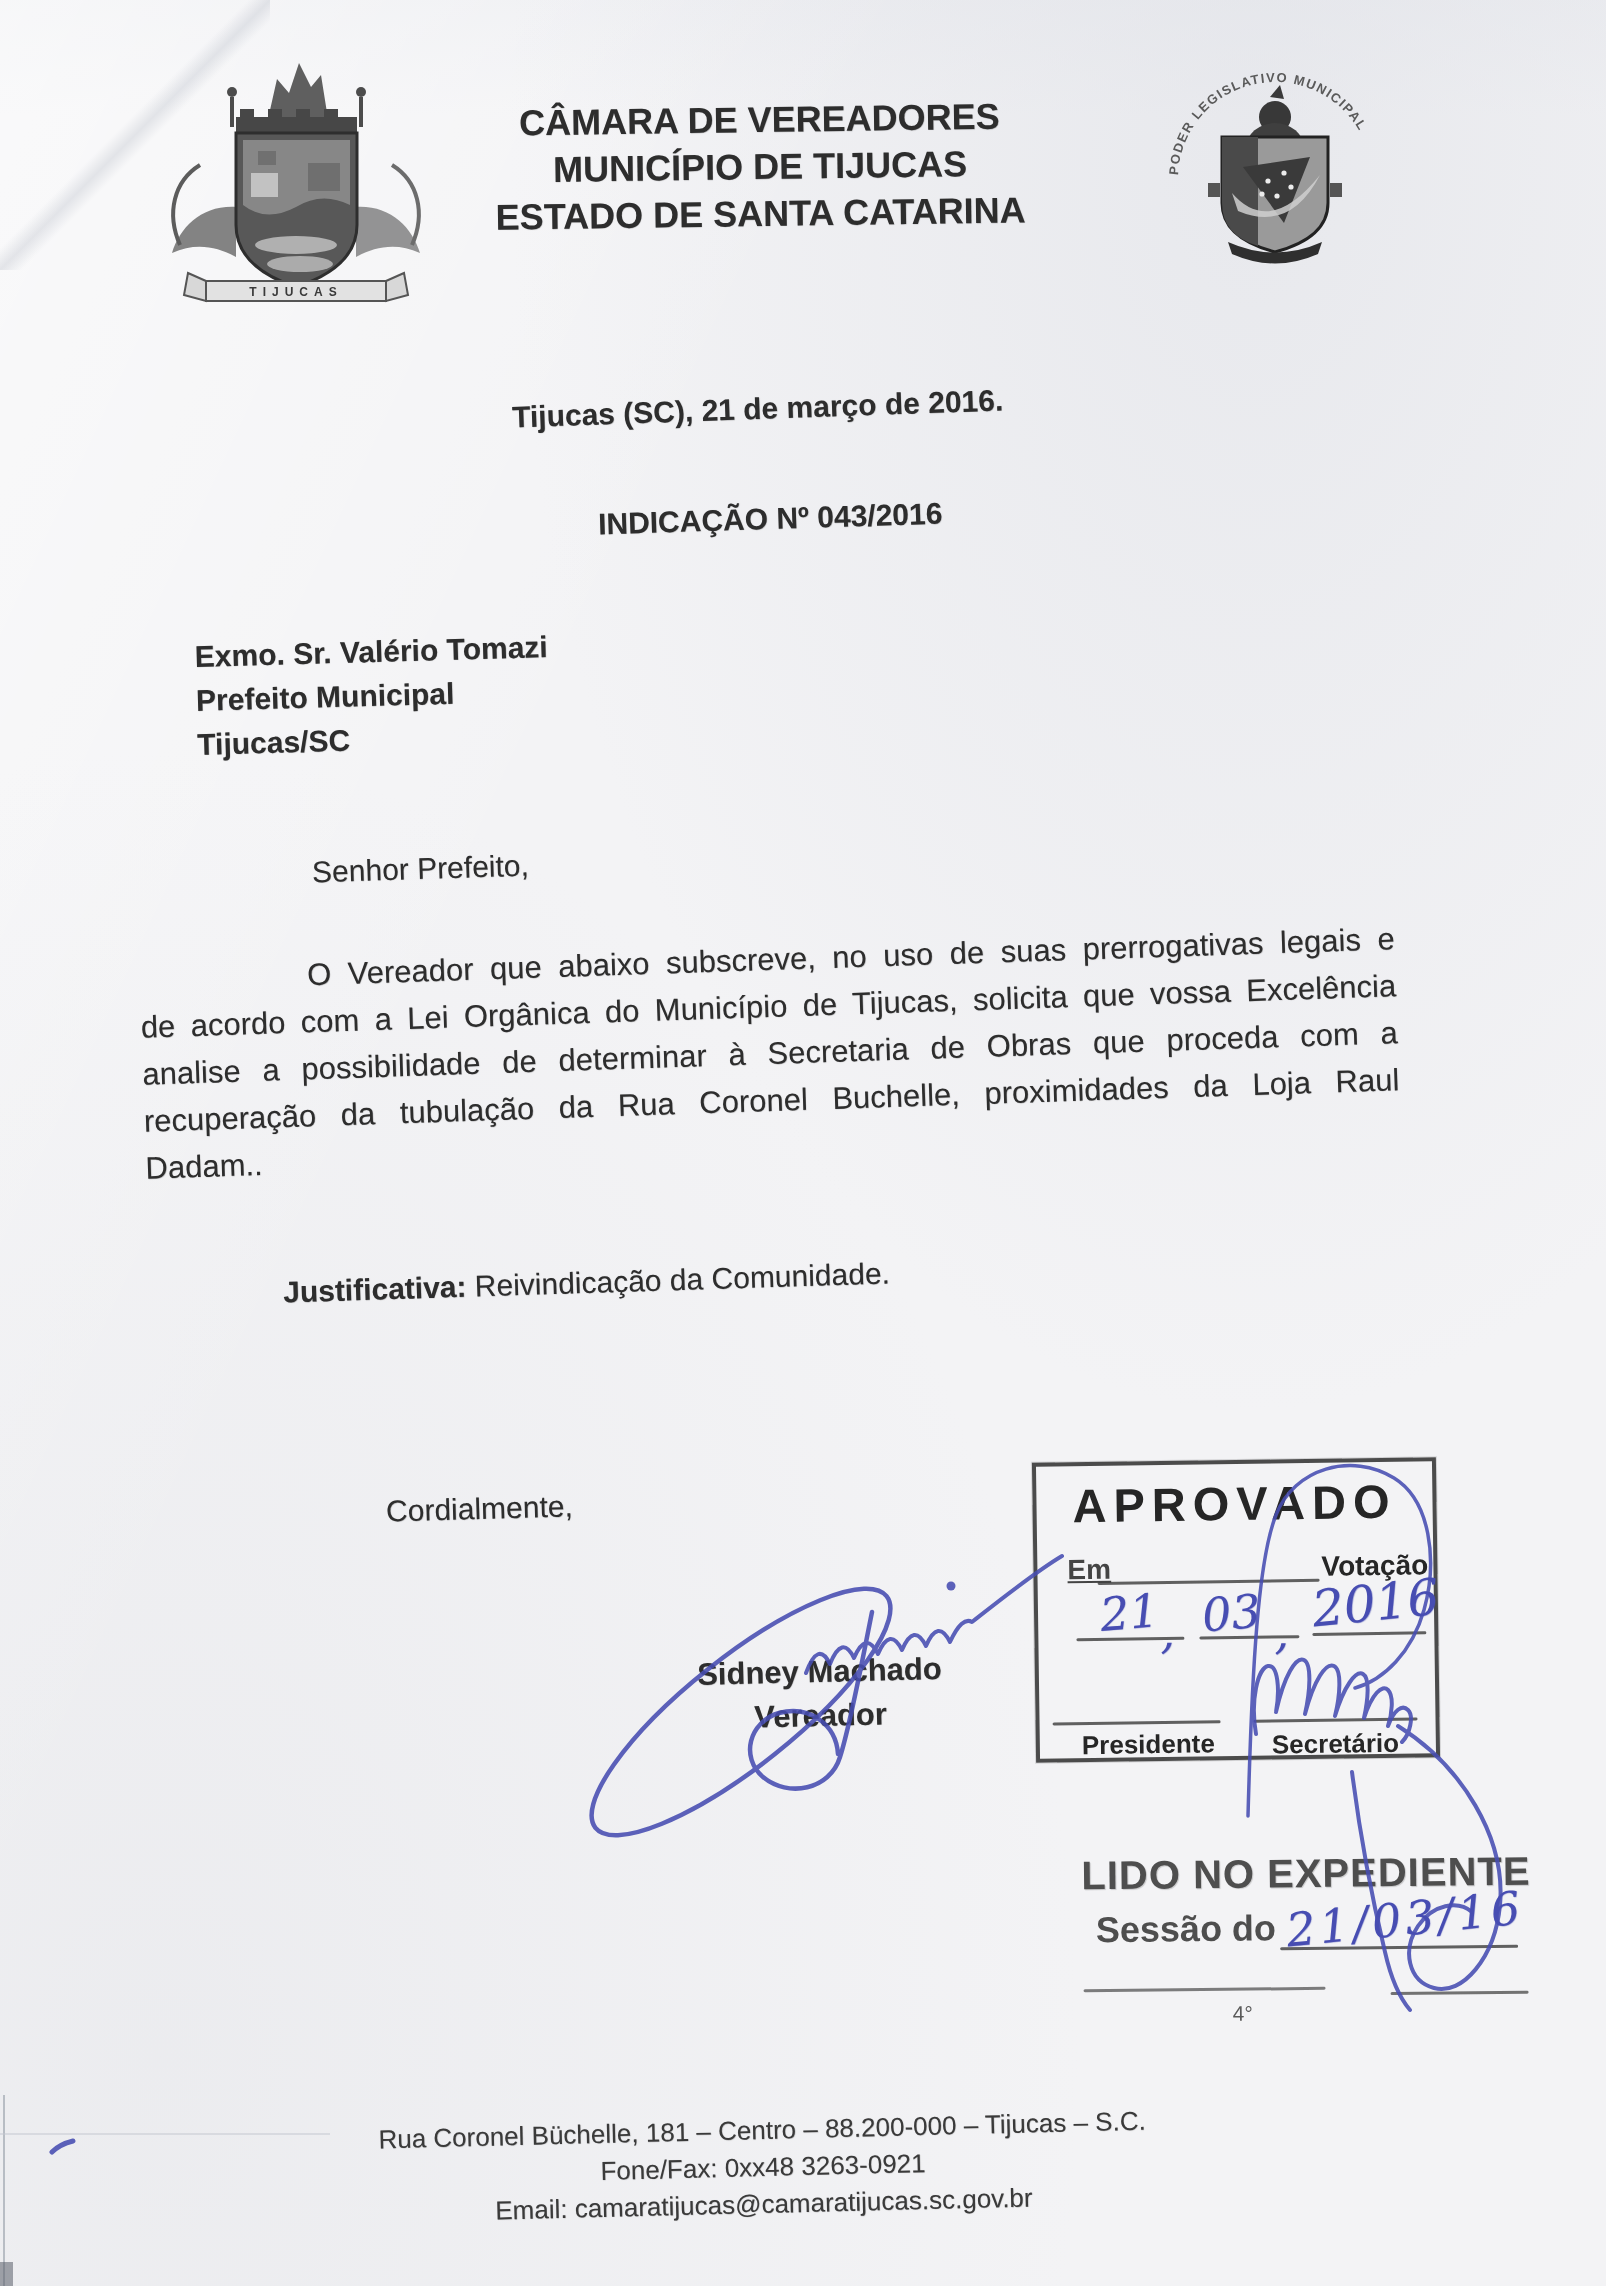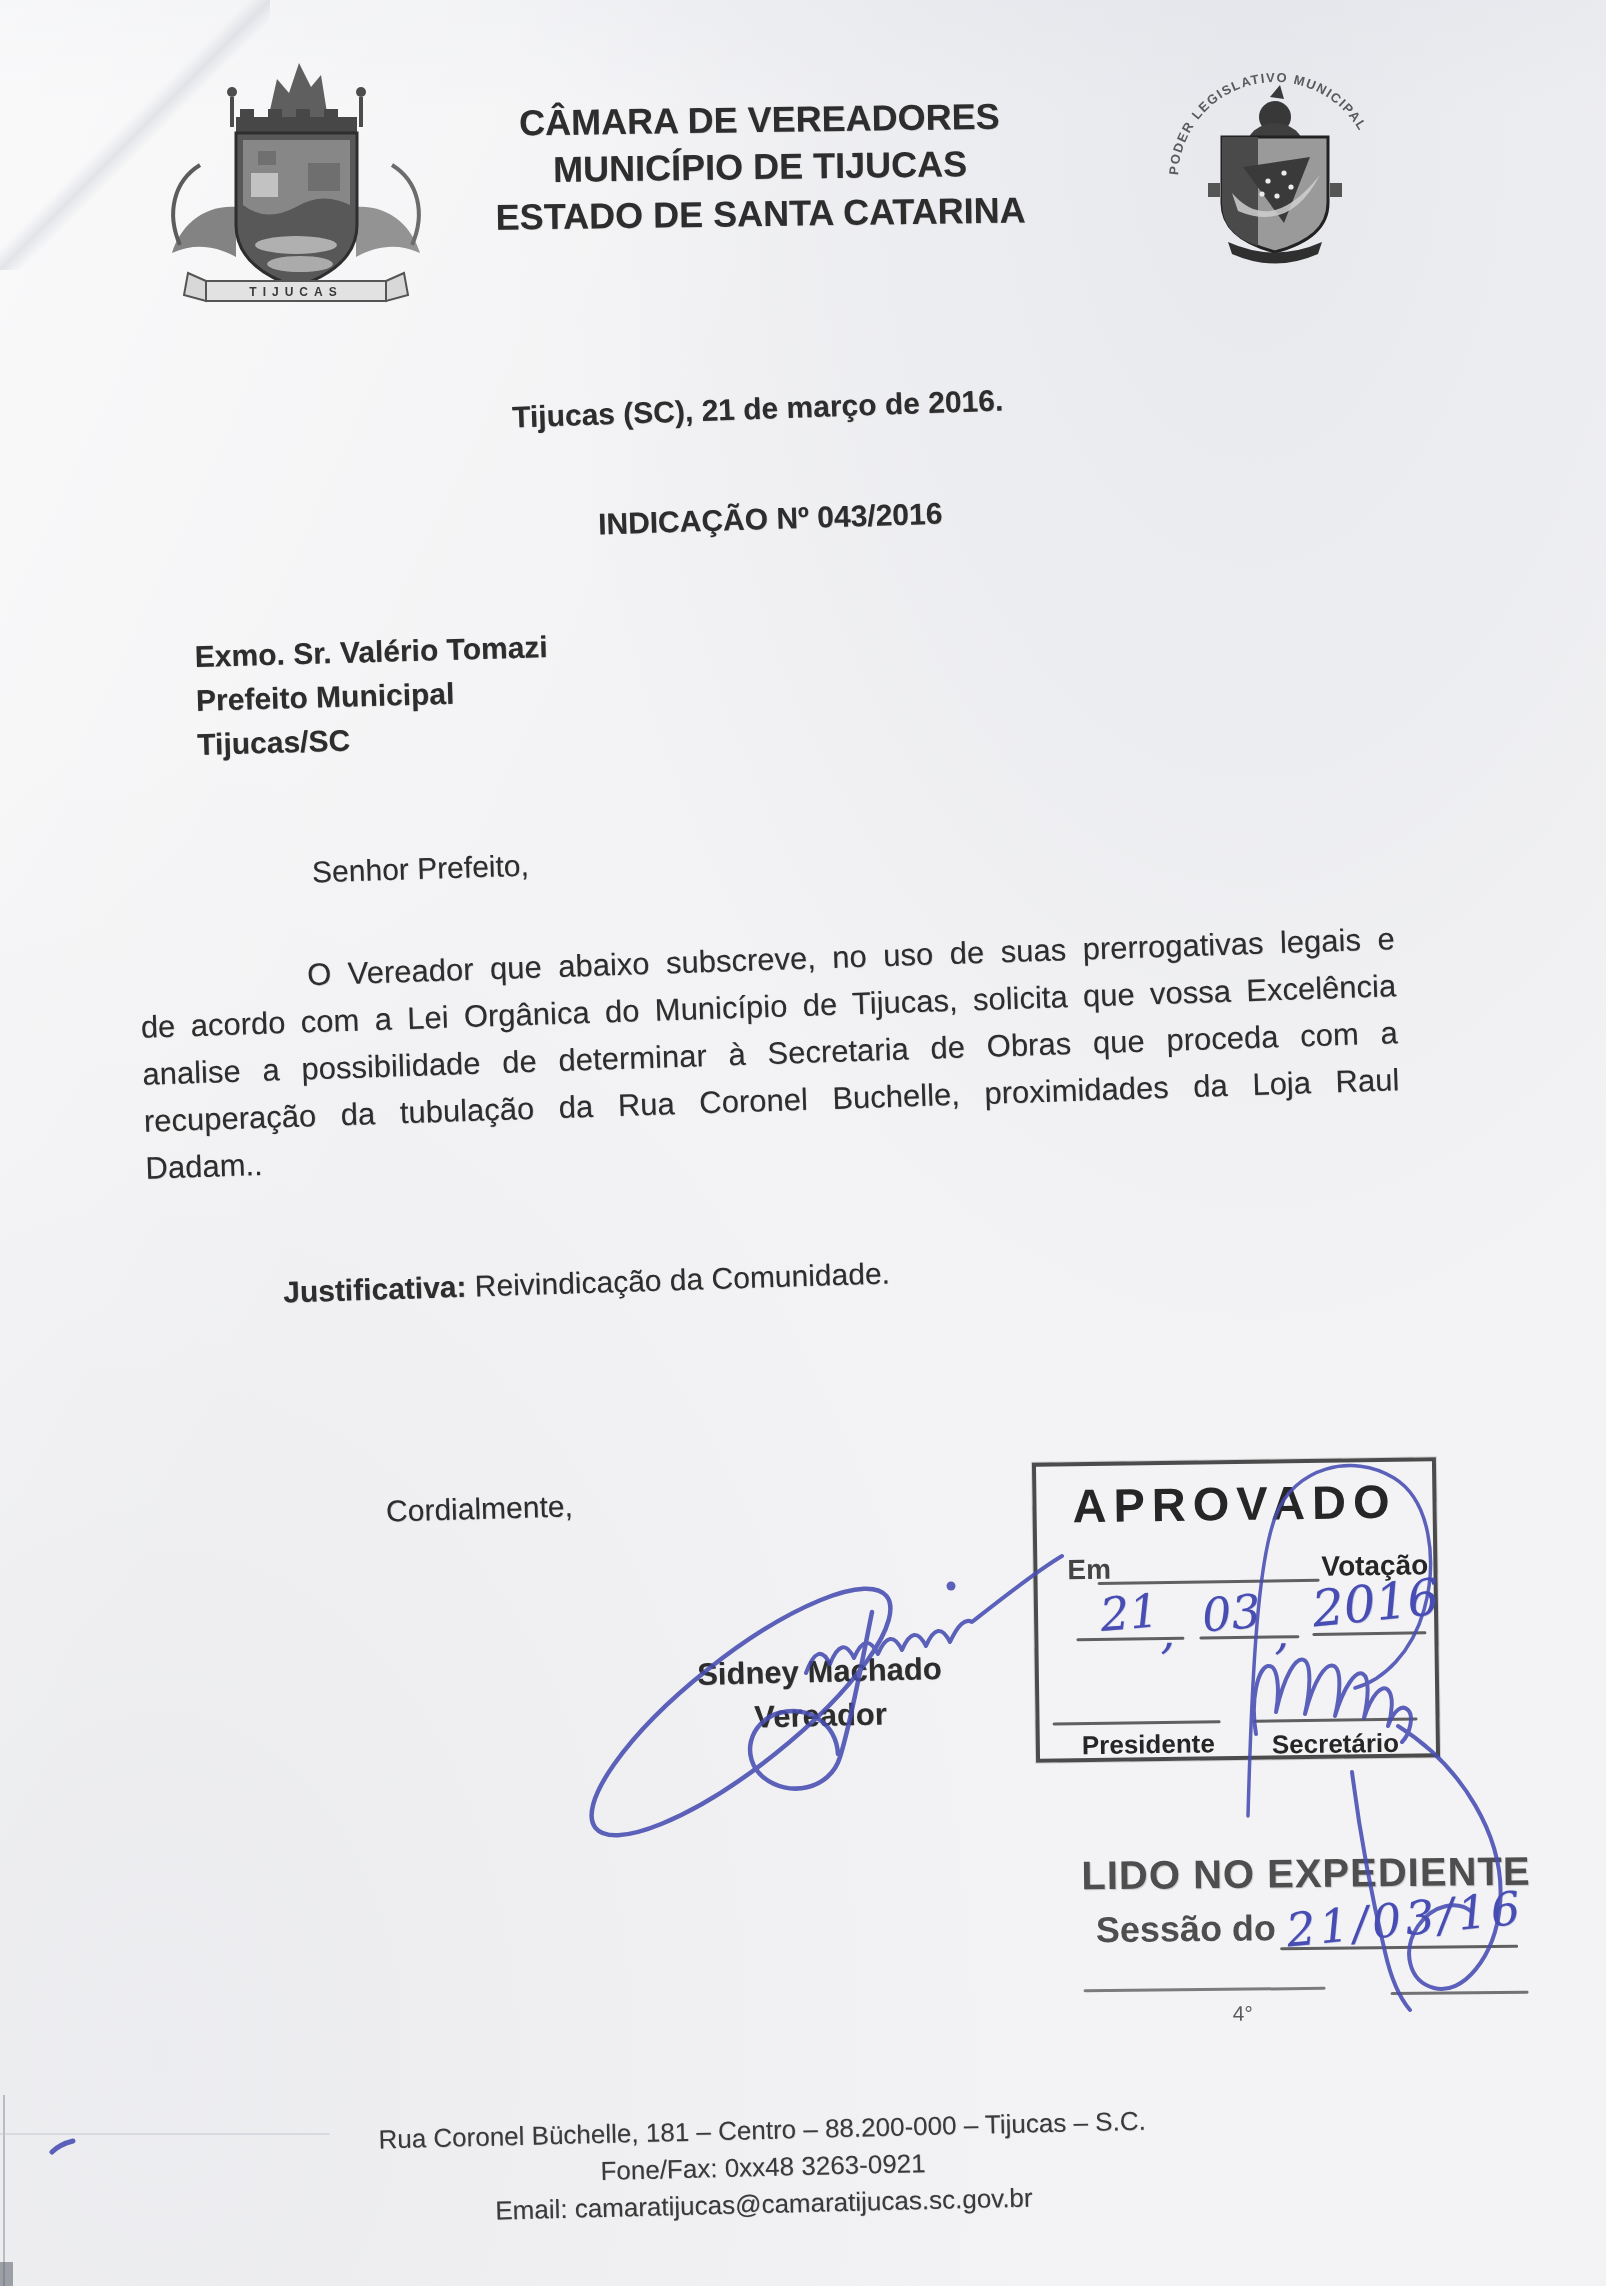--- a/index.html
+++ b/index.html
@@ -120,21 +120,21 @@
 
   <div class="abs print" style="left:386px;top:1492px;font-size:30px;transform:rotate(-1.6deg);">Cordialmente,</div>
 
   <div class="abs print b" style="left:640px;top:1650px;width:360px;text-align:center;font-size:31px;line-height:44px;transform:rotate(-1.4deg);">
     <div>Sidney Machado</div>
     <div>Vereador</div>
   </div>
 
   <div class="abs stampbox" style="left:1034px;top:1460px;width:396px;height:292px;transform:rotate(-0.8deg);">
     <div class="abs stamptext b" style="left:0;right:0;top:12px;text-align:center;font-size:47px;letter-spacing:7px;">APROVADO</div>
-    <div class="abs stamptext b" style="left:30px;top:88px;font-size:28px;opacity:.85;">Em</div>
+    <div class="abs stamptext b" style="left:30px;top:88px;font-size:28px;opacity:.85;text-decoration:underline;">Em</div>
     <div class="abs stampline" style="left:60px;top:116px;width:222px;"></div>
     <div class="abs stamptext b" style="left:284px;top:88px;font-size:28px;">Votação</div>
 
     <span class="abs hand" style="left:62px;top:120px;font-size:46px;transform:rotate(-4deg);">21</span>
     <span class="abs hand" style="left:122px;top:140px;font-size:46px;">,</span>
     <span class="abs hand" style="left:164px;top:122px;font-size:46px;transform:rotate(-4deg);">03</span>
     <span class="abs hand" style="left:236px;top:142px;font-size:46px;">,</span>
     <span class="abs hand" style="left:274px;top:112px;font-size:50px;transform:rotate(-5deg);">2016</span>
 
     <div class="abs stampline" style="left:38px;top:172px;width:108px;"></div>

